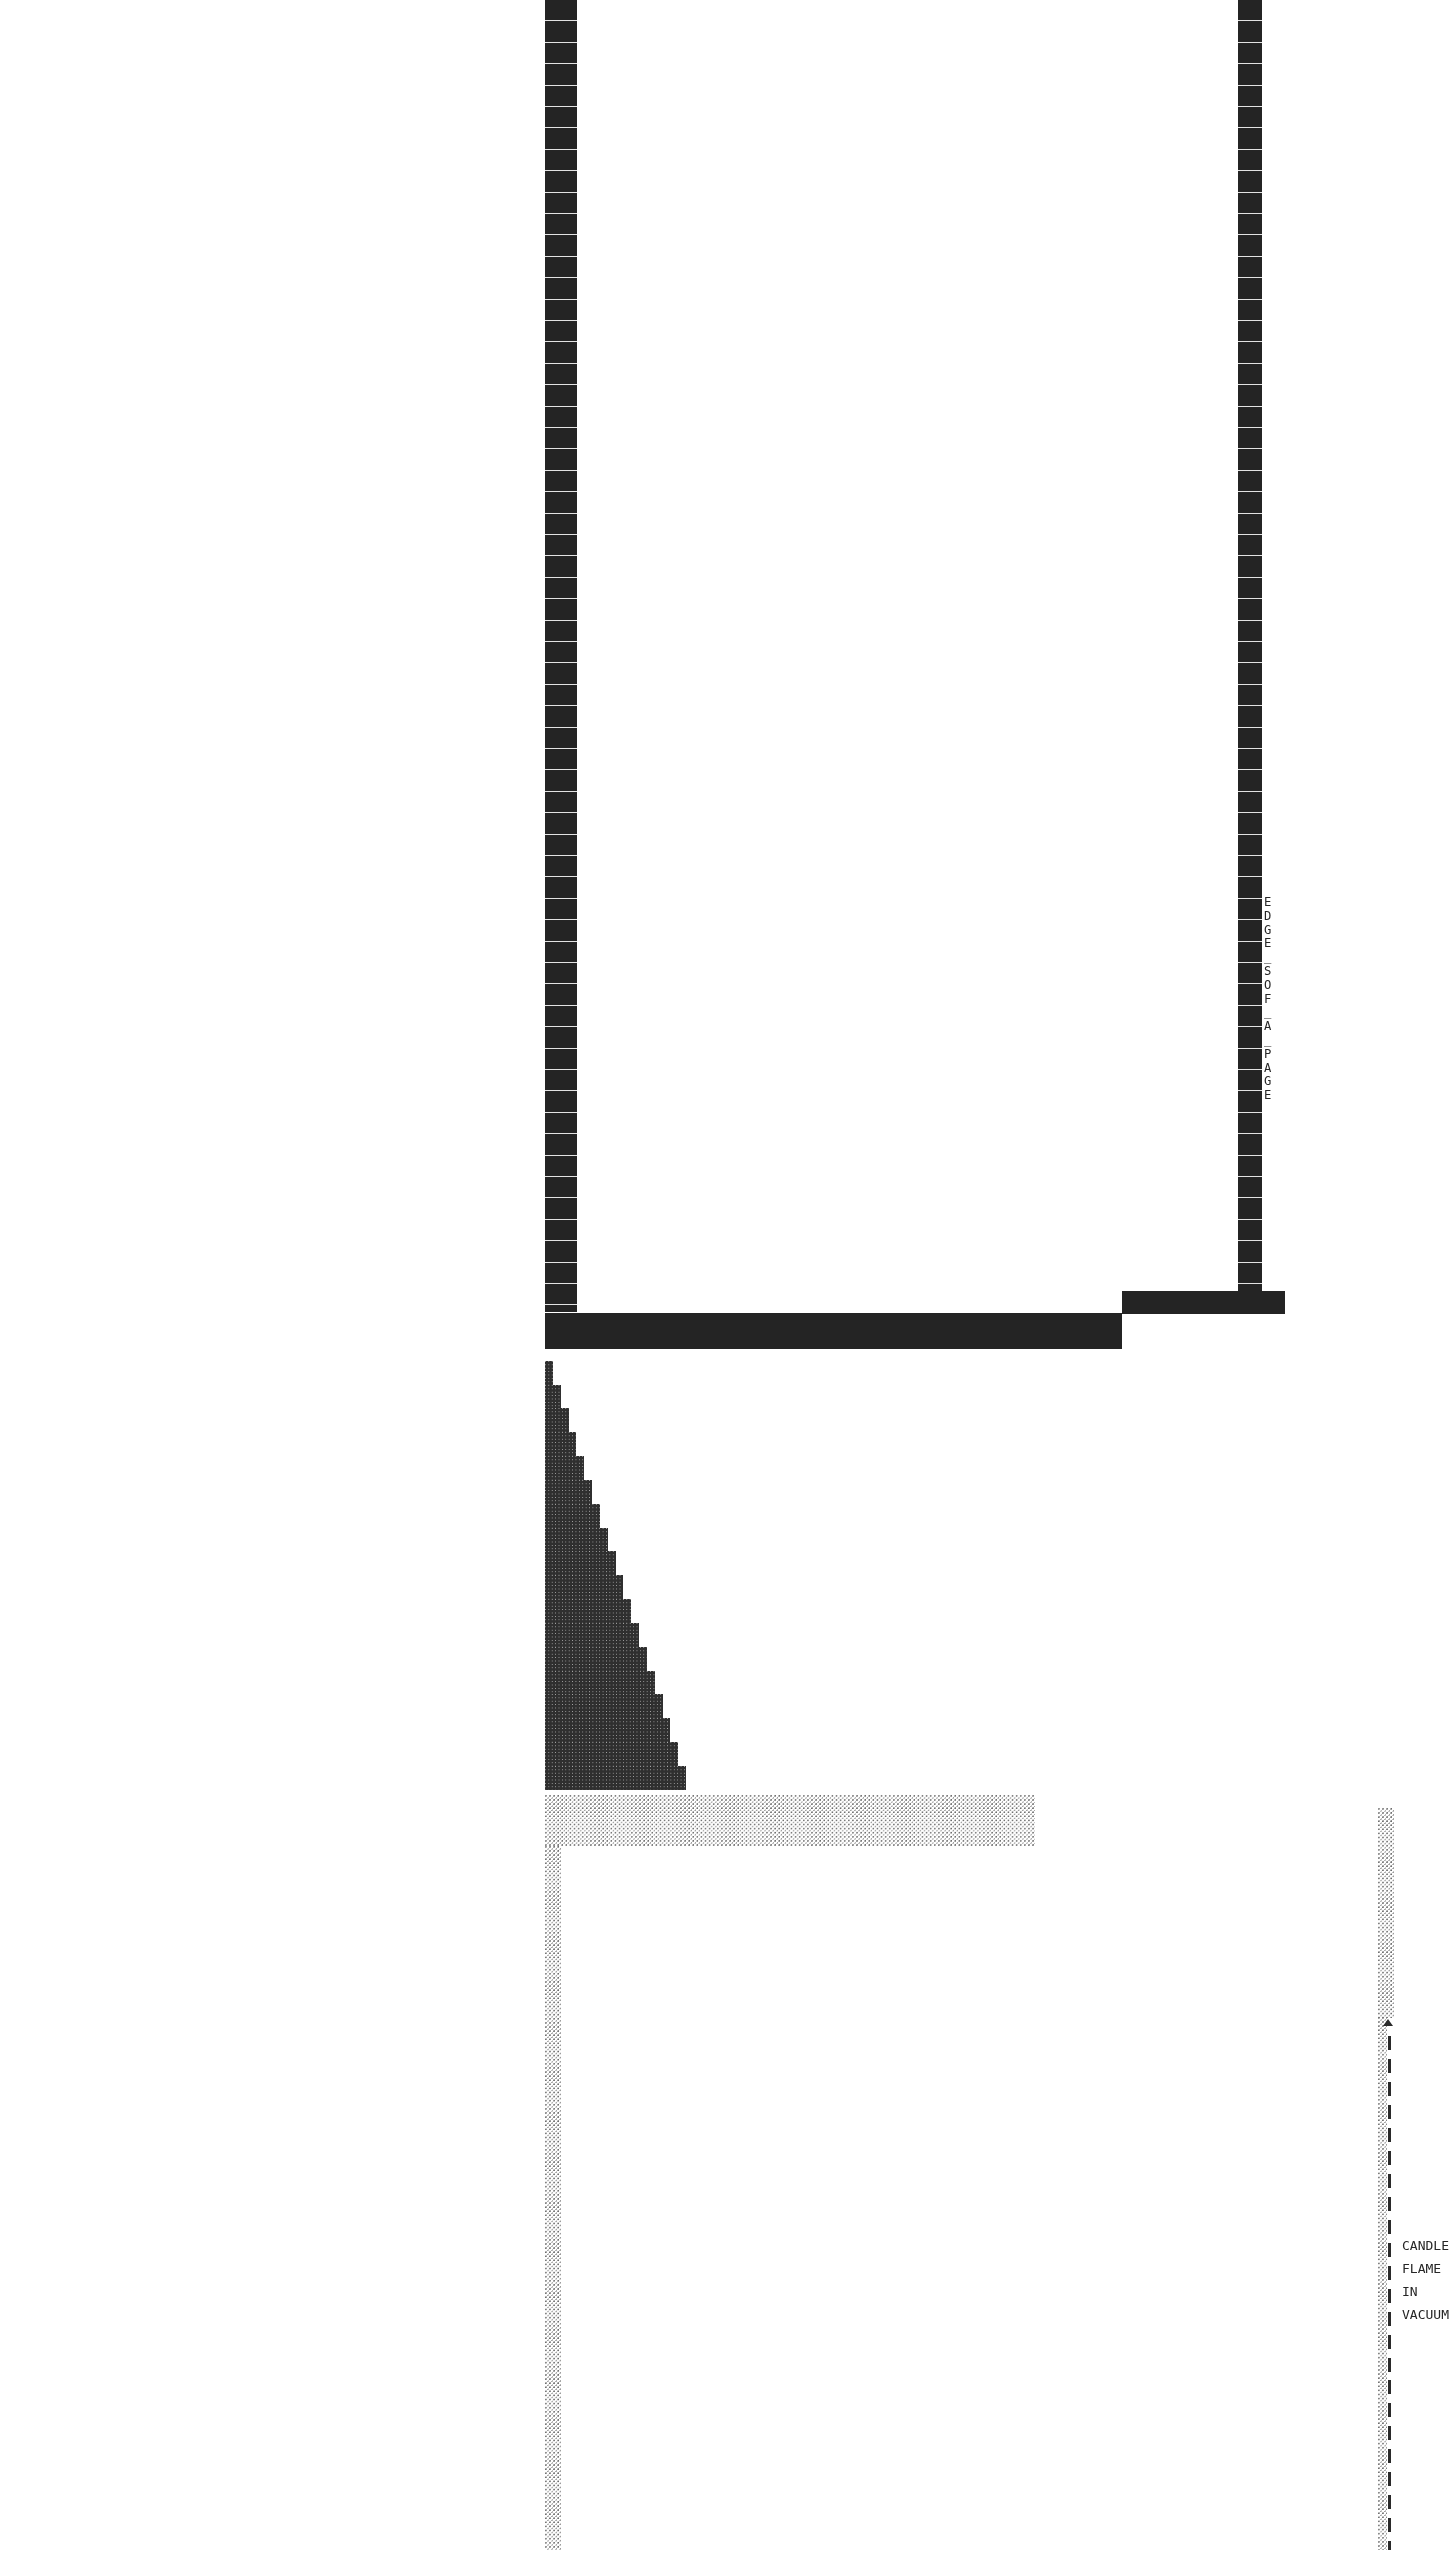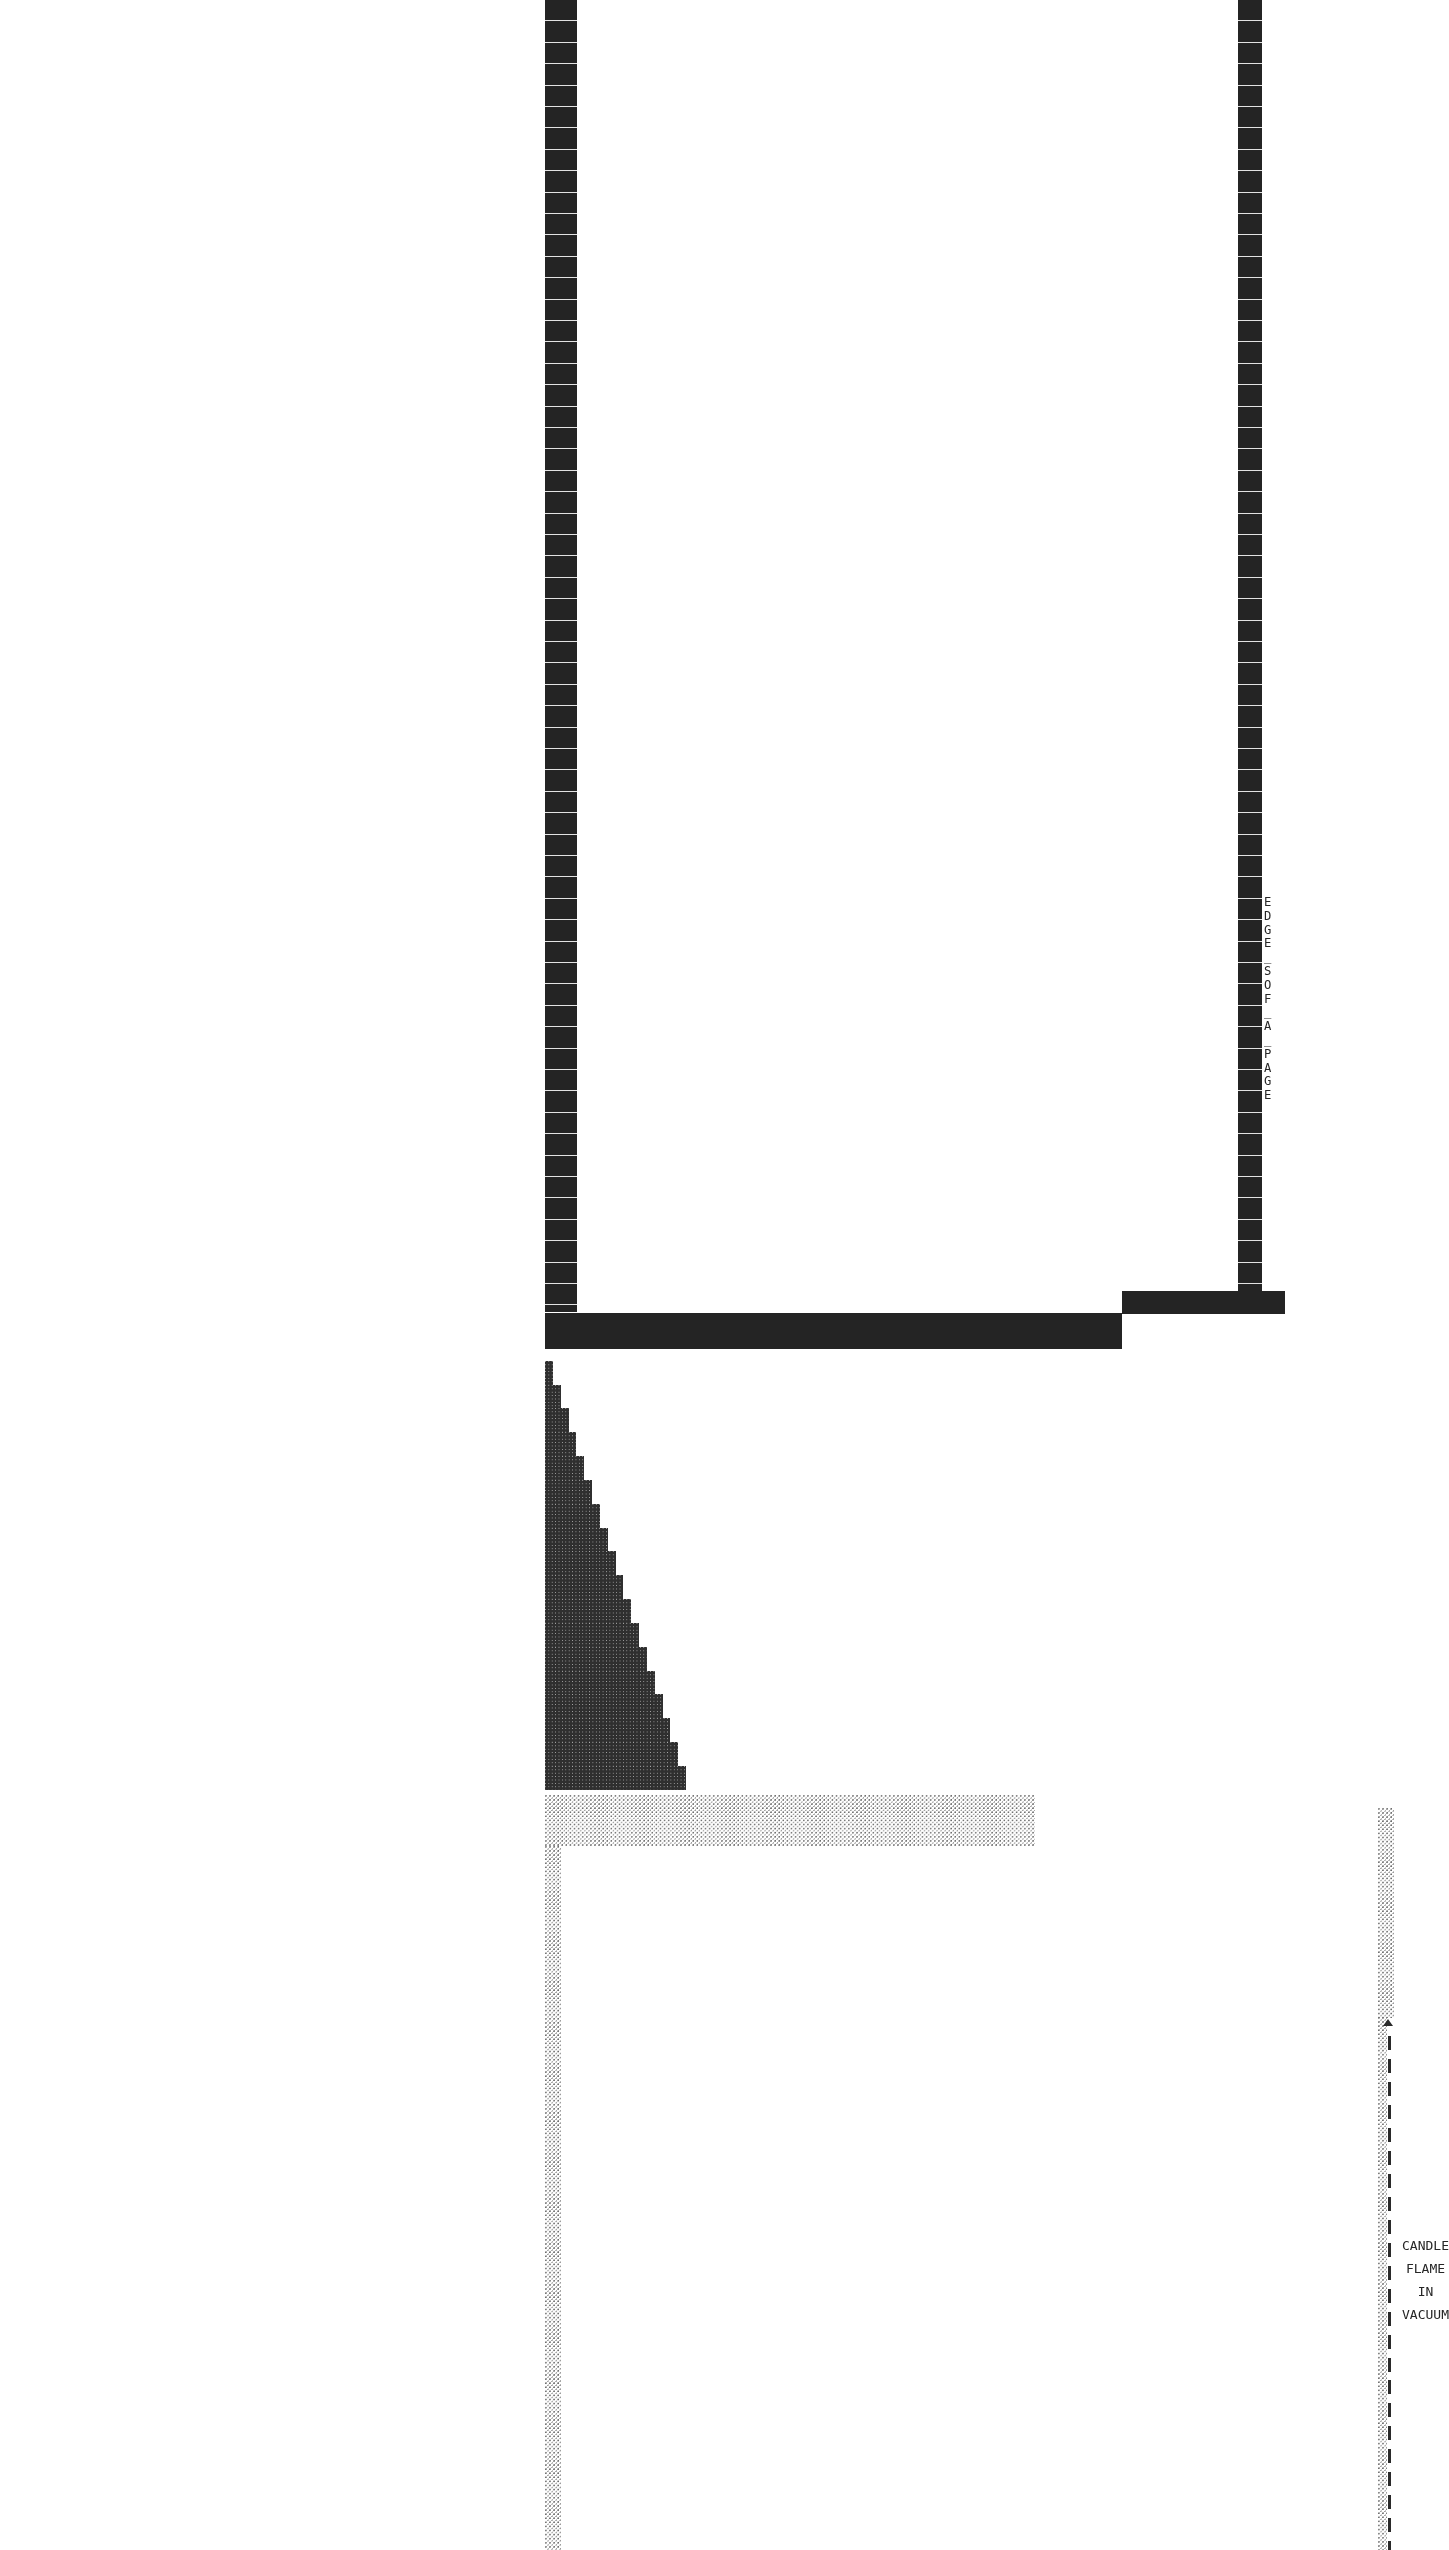--- a/index.html
+++ b/index.html
@@ -116,21 +116,21 @@
       <div class="line-dash" style="left: 1388px; top: 2358px; height: 13.8px;"></div>
       <div class="line-dash" style="left: 1388px; top: 2380px; height: 13.8px;"></div>
       <div class="line-dash" style="left: 1388px; top: 2403px; height: 13.8px;"></div>
       <div class="line-dash" style="left: 1388px; top: 2426px; height: 13.8px;"></div>
       <div class="line-dash" style="left: 1388px; top: 2449px; height: 13.8px;"></div>
       <div class="line-dash" style="left: 1388px; top: 2472px; height: 13.8px;"></div>
       <div class="line-dash" style="left: 1388px; top: 2495px; height: 13.8px;"></div>
       <div class="line-dash" style="left: 1388px; top: 2518px; height: 13.8px;"></div>
       <div class="line-dash" style="left: 1388px; top: 2541px; height: 13.8px;"></div>
     </div>
-  <pre id="candle-caption" class="abs mono-cap" style="left: 1402px; top: 2234px; text-align: center;">CANDLE
+  <pre id="candle-caption" class="abs mono-cap" style="left: 1402px; top: 2234px;">CANDLE
 FLAME
 IN
 VACUUM</pre>
 
   <div id="trail"></div>
 
 </div>
 
 
 </body></html>

